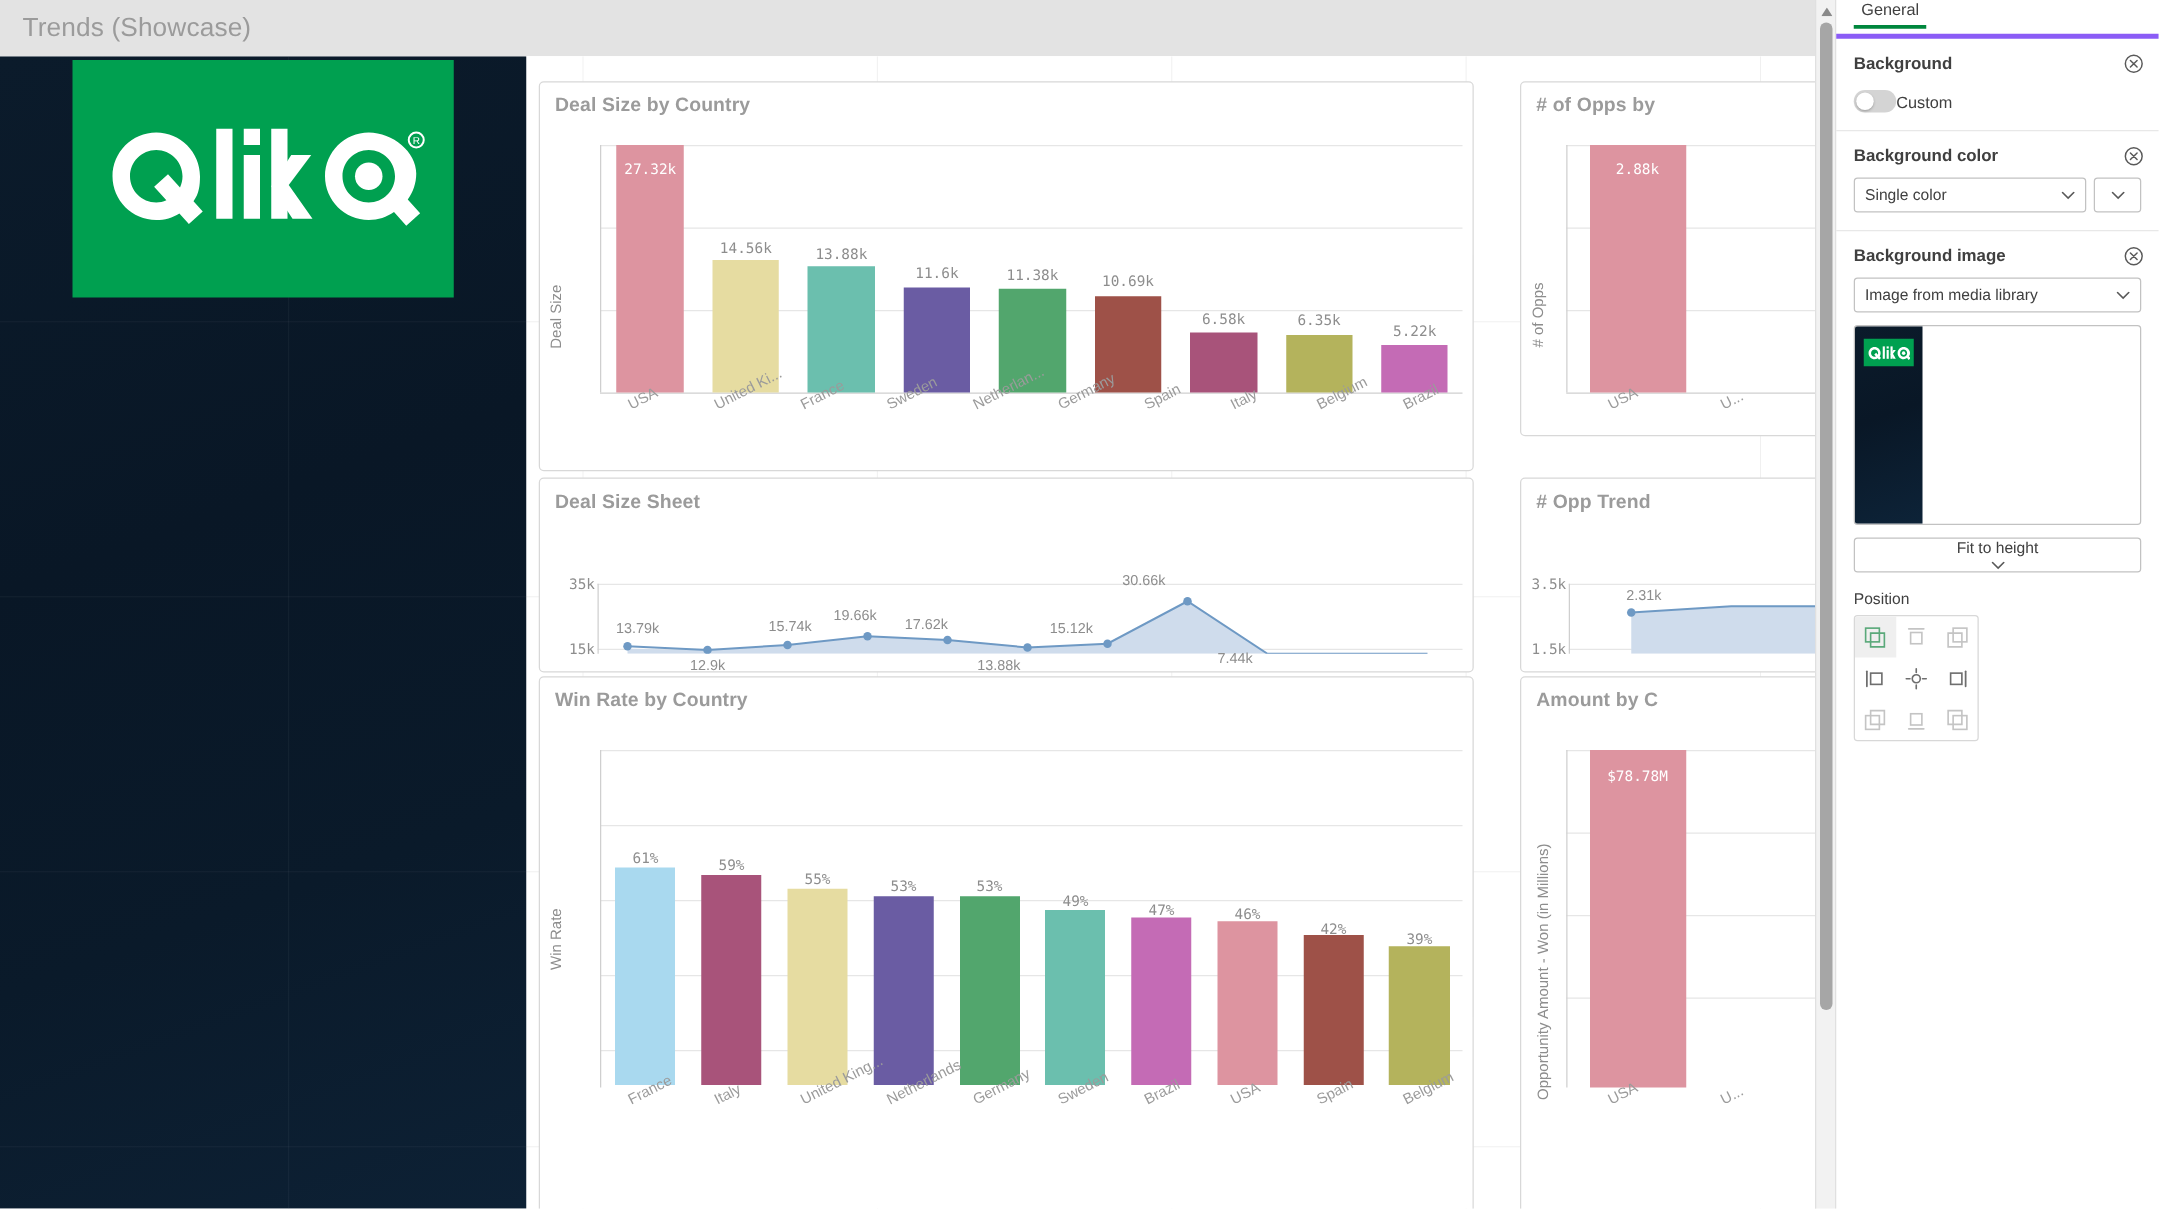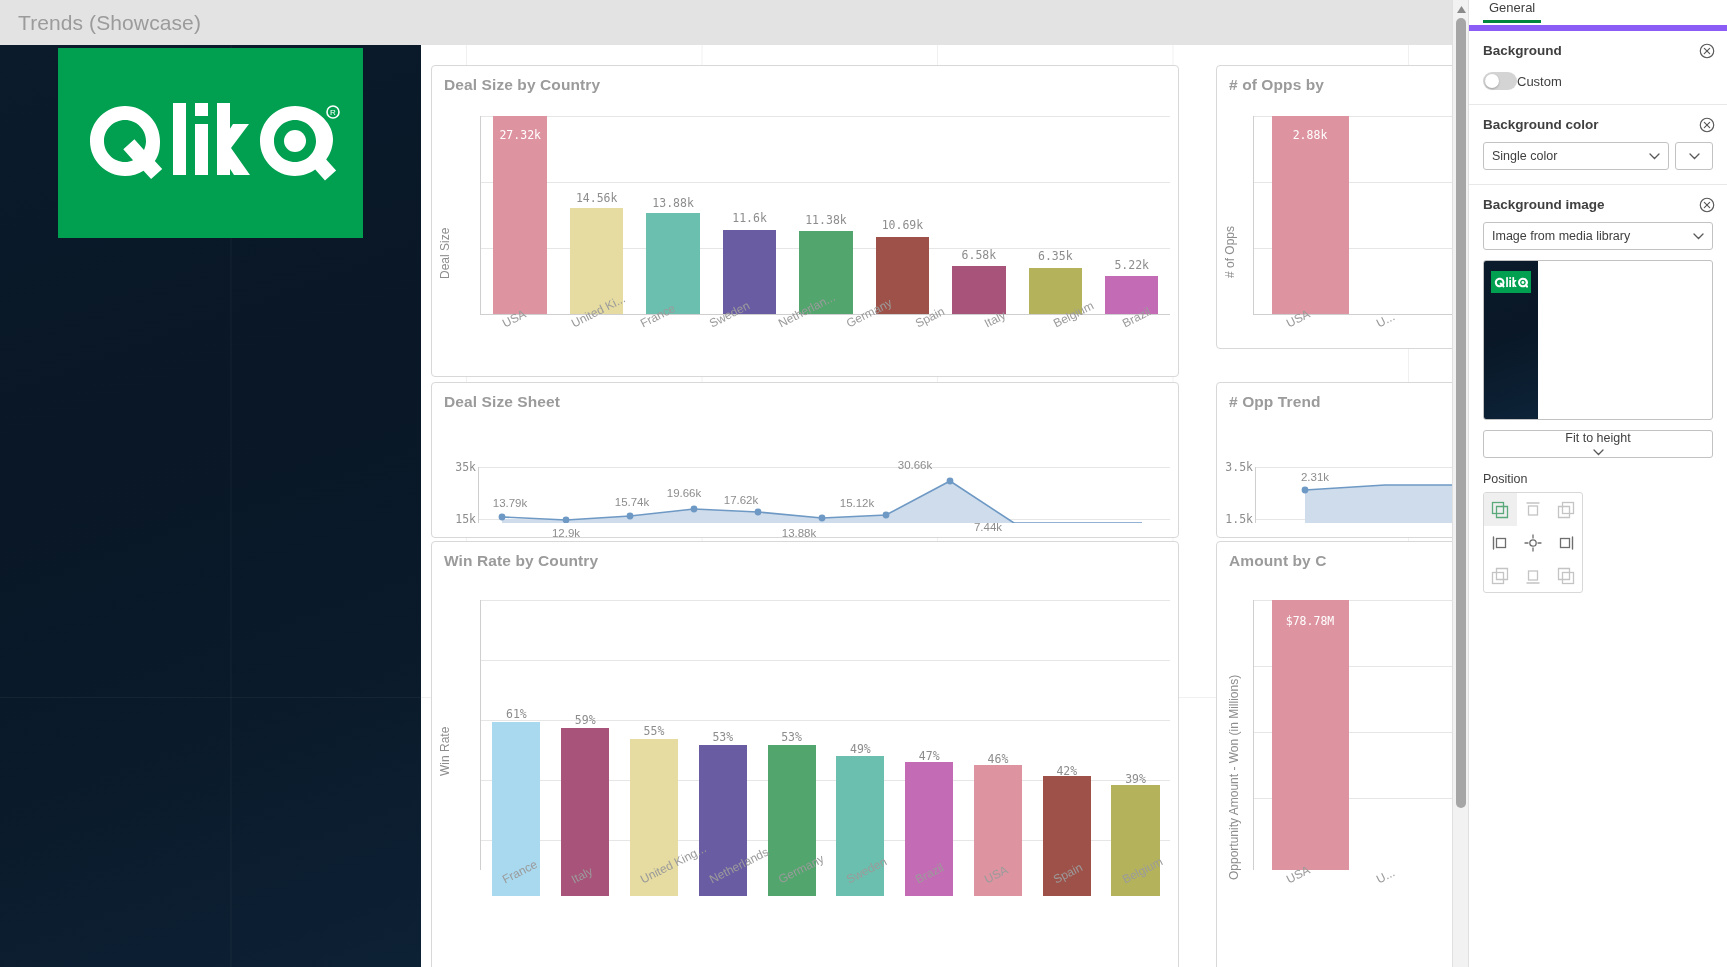--- a/index.html
+++ b/index.html
@@ -138,21 +138,21 @@
     font-size: 13px; color: #404040; line-height: 15px; margin-left: 8px;
     width: 70px;
   }
   .reset-all {
     position: absolute; right: 10px; top: 11px;
     display: flex; align-items: center; gap: 6px;
     color: #404040; font-size: 13px; cursor: pointer;
   }
   .tabs-row {
     height: 31px; display: flex; align-items: flex-start; padding-left: 14px;
-    border-bottom: 6px solid #8b5cf6;
+    border-bottom: 4px solid #8b5cf6;
     text-align: center;
   }
   .tab {
     font-size: 13px; color: #404040; padding: 0 6px 8px 6px; position: relative;
     cursor: pointer;
   }
   .tab.active::after {
     content: ""; position: absolute; left: 0; right: 0; bottom: 0;
     height: 3px; background: #00873d;
   }
@@ -426,21 +426,21 @@
       <div class="card-title">Win Rate by Country</div>
       <div class="chart-body" style="height:396px;">
         <div class="y-axis-title" style="left:6px; top:132px; height:74px;">Win Rate</div>
         <div class="gridline" style="left:48px; right:8px; top:30px;"></div>
         <div class="gridline" style="left:48px; right:8px; top:90px;"></div>
         <div class="gridline" style="left:48px; right:8px; top:150px;"></div>
         <div class="gridline" style="left:48px; right:8px; top:210px;"></div>
         <div class="gridline" style="left:48px; right:8px; top:270px;"></div>
         <div class="axisline" style="left:48px; top:30px; width:1px; height:270px;"></div>
 
-        <div class="bars" style="left:50px; right:8px; top:30px; height:268px;margin-top:28px;">
+        <div class="bars" style="left:50px; right:8px; top:30px; height:268px;">
           <div class="barwrap">
             <div class="barlabel" style="bottom:175px;">61%</div>
             <div class="bar" style="height:65%; background:#a9d9ef;"></div>
           </div>
           <div class="barwrap">
             <div class="barlabel" style="bottom:169px;">59%</div>
             <div class="bar" style="height:62.8%; background:#a8537a;"></div>
           </div>
           <div class="barwrap">
             <div class="barlabel" style="bottom:158px;">55%</div>

